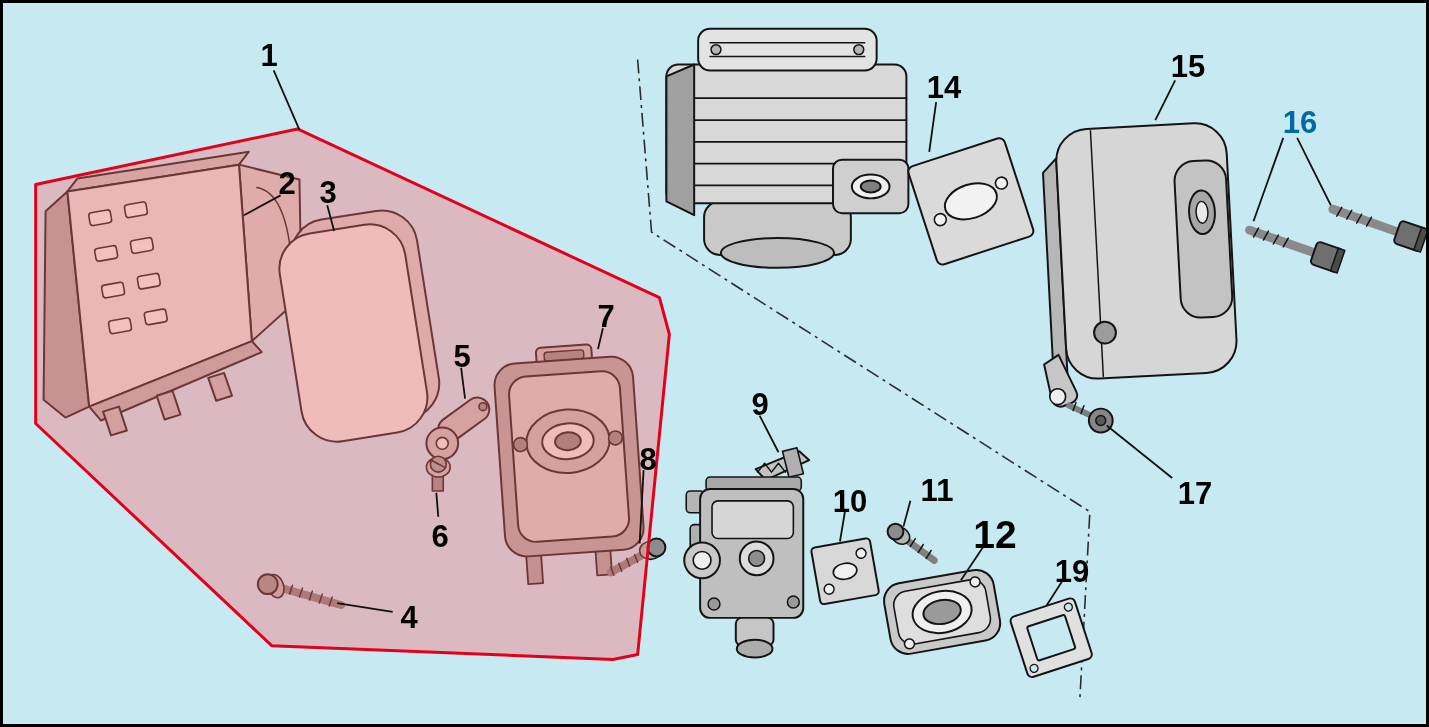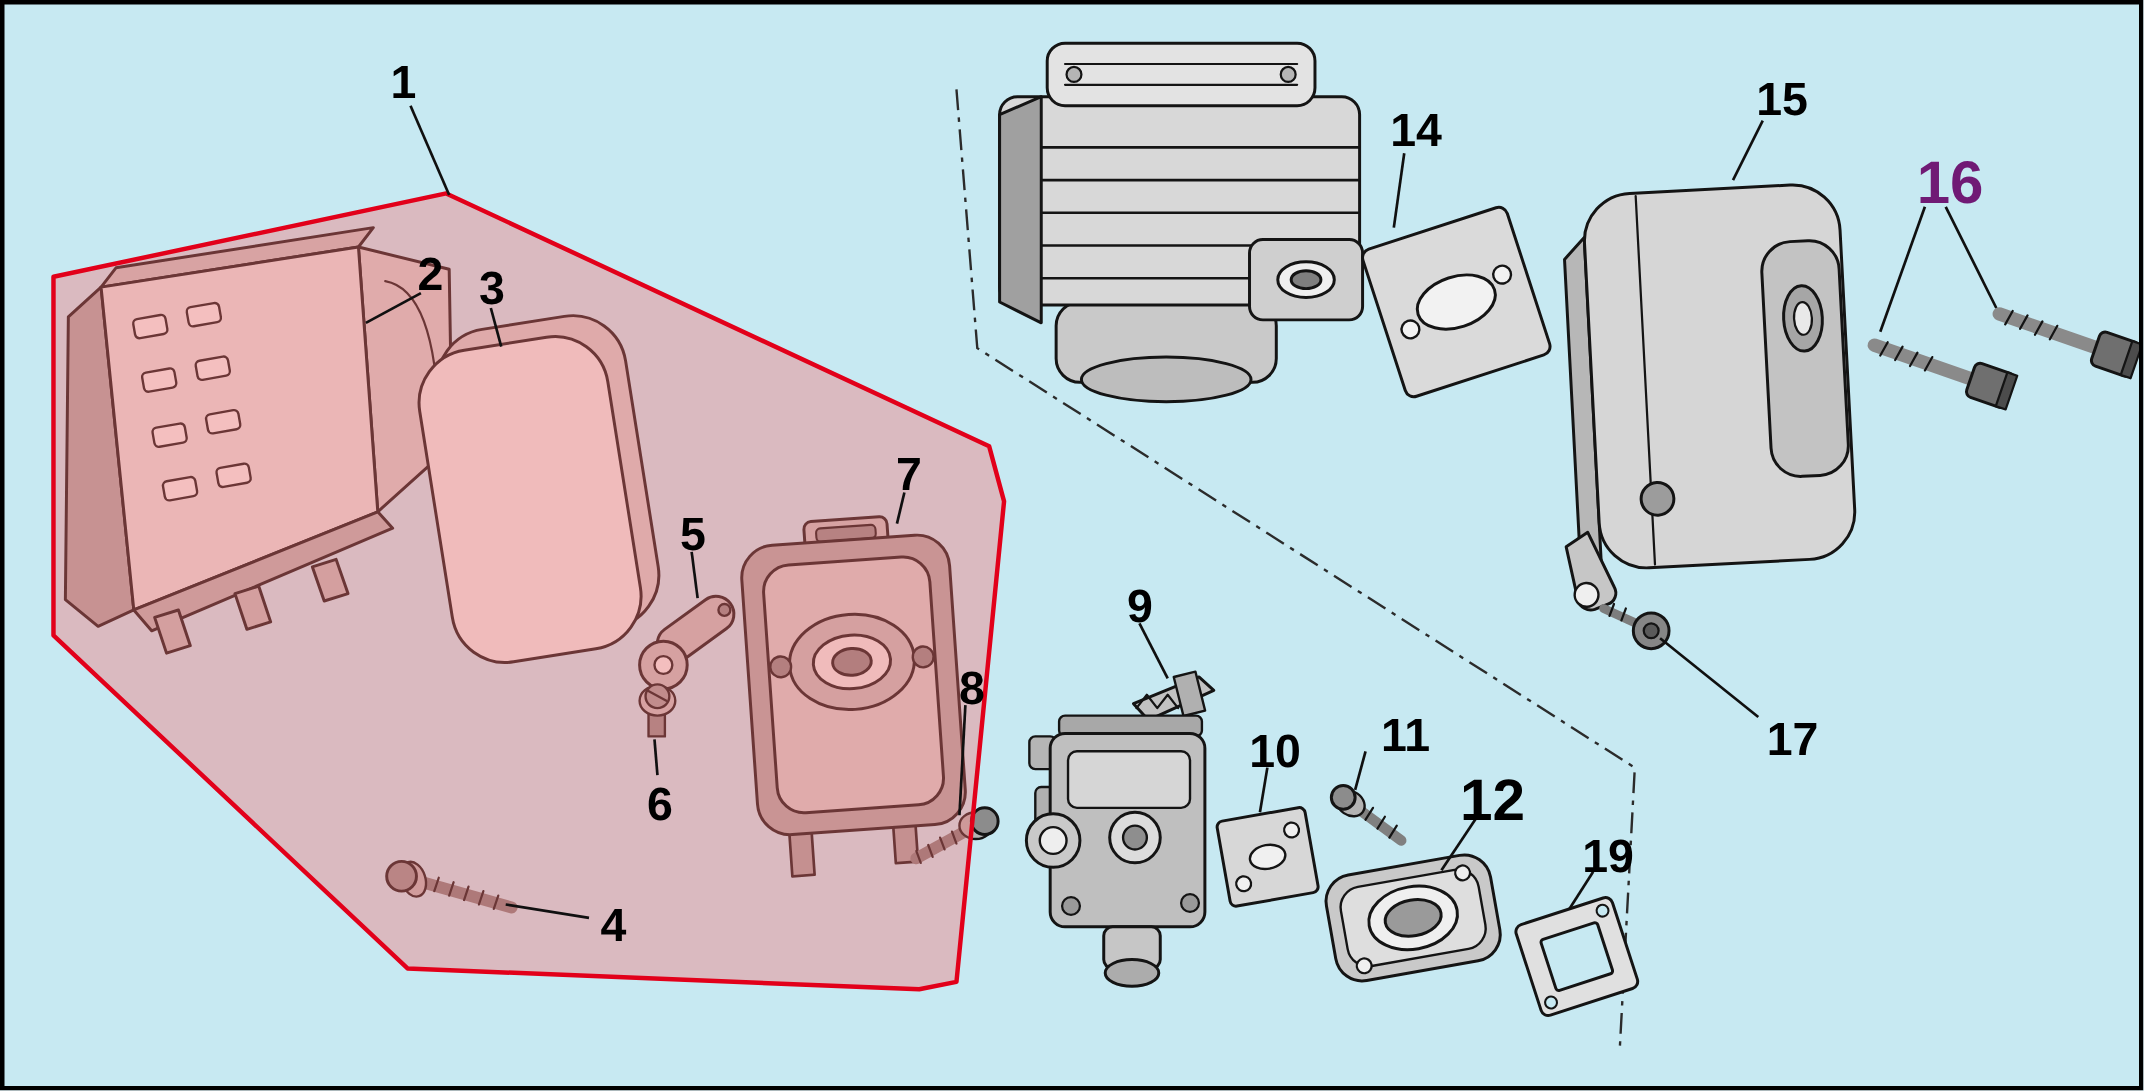--- a/index.html
+++ b/index.html
@@ -247,16 +247,16 @@
       <div class="part-label" style="left: 437px; top: 533px; color: rgb(0, 0, 0); font-size: 31px;">6</div>
       <div class="part-label" style="left: 603px; top: 313px; color: rgb(0, 0, 0); font-size: 31px;">7</div>
       <div class="part-label" style="left: 645px; top: 456px; color: rgb(0, 0, 0); font-size: 31px;">8</div>
       <div class="part-label" style="left: 757px; top: 401px; color: rgb(0, 0, 0); font-size: 31px;">9</div>
       <div class="part-label" style="left: 847px; top: 498px; color: rgb(0, 0, 0); font-size: 31px;">10</div>
       <div class="part-label" style="left: 914px; top: 487px; color: rgb(0, 0, 0); font-size: 31px; margin-left: 20px;">11</div>
       <div class="part-label" style="left: 992px; top: 531px; color: rgb(0, 0, 0); font-size: 39px;">12</div>
       <div class="part-label" style="left: 1069px; top: 568px; color: rgb(0, 0, 0); font-size: 31px;">19</div>
       <div class="part-label" style="left: 941px; top: 84px; color: rgb(0, 0, 0); font-size: 31px; text-align: center;">14</div>
       <div class="part-label" style="left: 1185px; top: 63px; color: rgb(0, 0, 0); font-size: 31px;">15</div>
-      <div class="part-label" style="left: 1297px; top: 119px; color: #701a75; font-size: 40px;">16</div>
+      <div class="part-label" style="left: 1297px; top: 119px; color: #0369a1; font-size: 31px;">16</div>
       <div class="part-label" style="left: 1192px; top: 490px; color: rgb(0, 0, 0); font-size: 31px;">17</div>
     </div>
 </div>
 
 </body></html>

